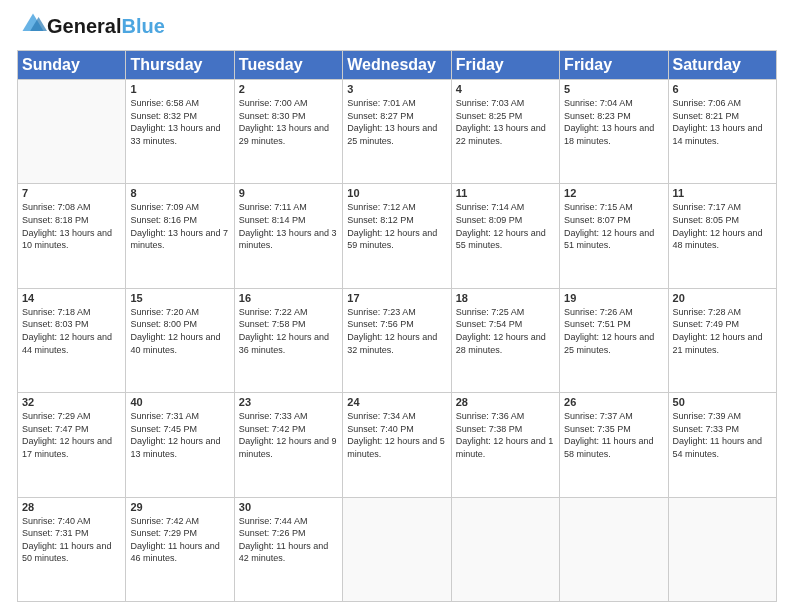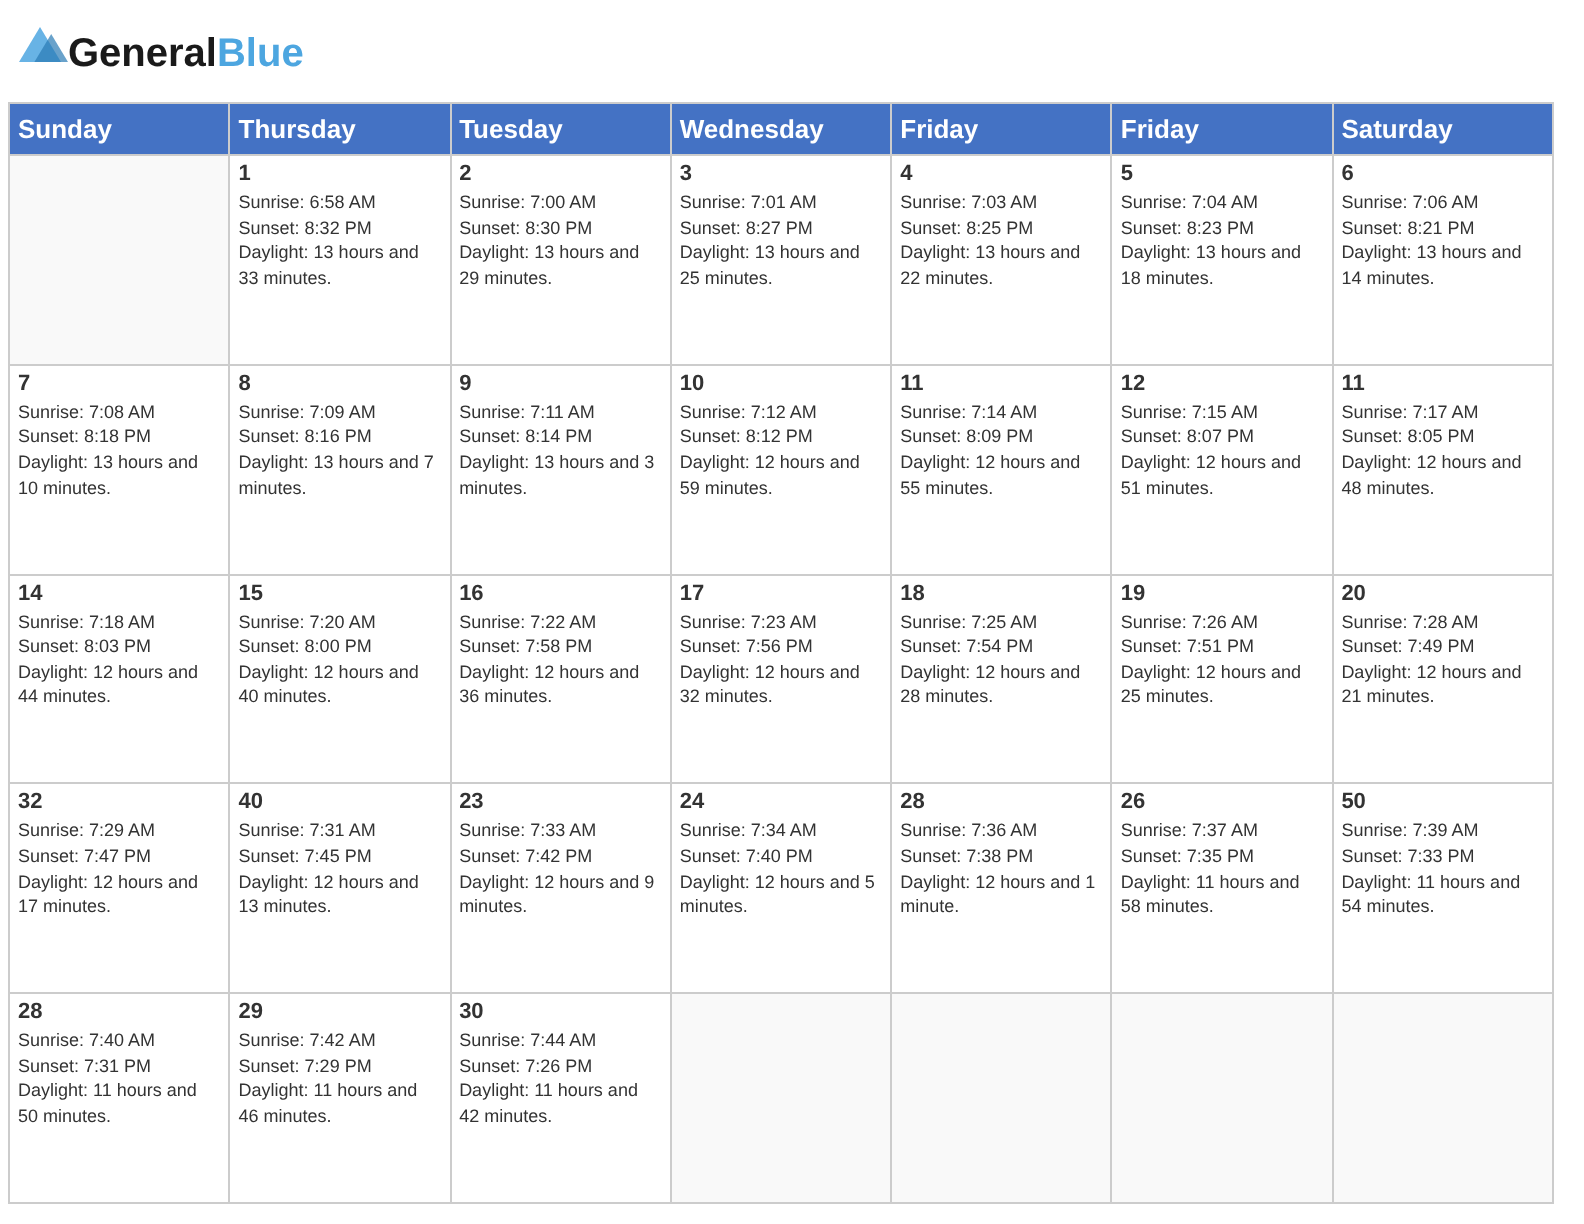--- a/index.html
+++ b/index.html
@@ -8,21 +8,21 @@
       background: #fff;
       width: 792px;
       height: 612px;
       overflow: hidden;
     }
     .page {
       width: 792px;
       height: 612px;
       display: flex;
       flex-direction: column;
-      padding: 10px 15px 10px 4px;
+      padding: 10px 15px 10px 17px;
     }
     .header {
       display: flex;
       justify-content: space-between;
       align-items: flex-start;
       margin-bottom: 8px;
     }
     .logo {
       display: flex;
       align-items: center;
@@ -56,21 +56,21 @@
     }
     .calendar {
       border-collapse: collapse;
       width: 100%;
       flex: 1;
       table-layout: fixed;
     }
     .calendar th {
       background-color: #4472c4;
       color: white;
-      font-size: 13px;
+      font-size: 16px;
       font-weight: bold;
       padding: 5px 4px;
       text-align: left;
       border: 1px solid #ccc;
     }
     .calendar td {
       border: 1px solid #ccc;
       vertical-align: top;
       padding: 3px 4px;
       font-size: 9.5px;

